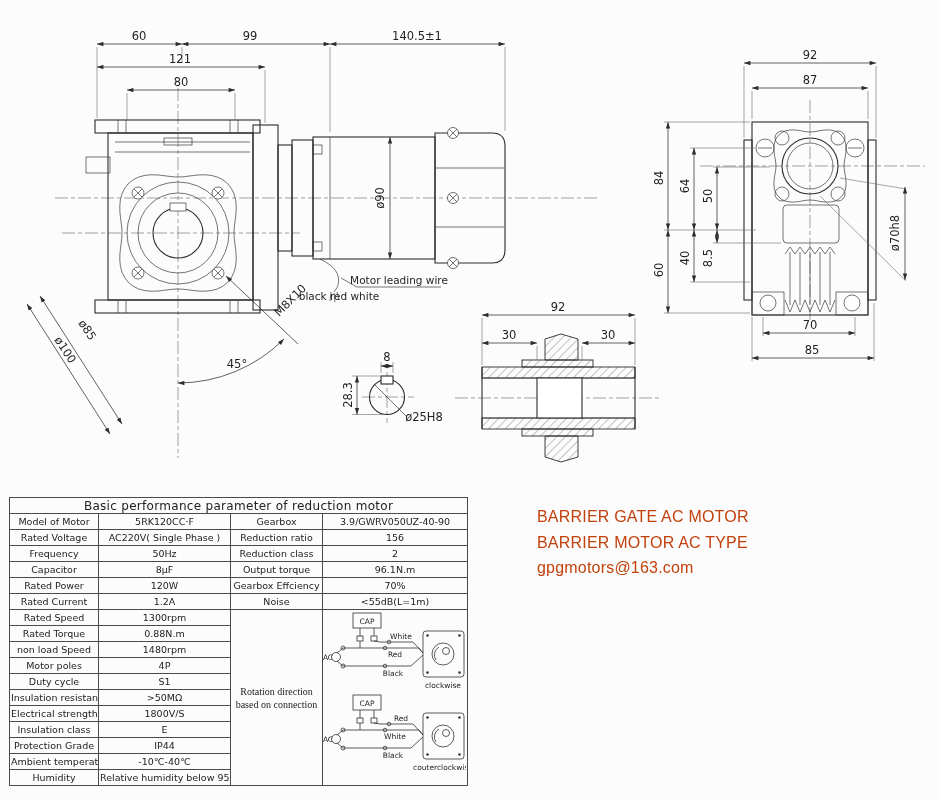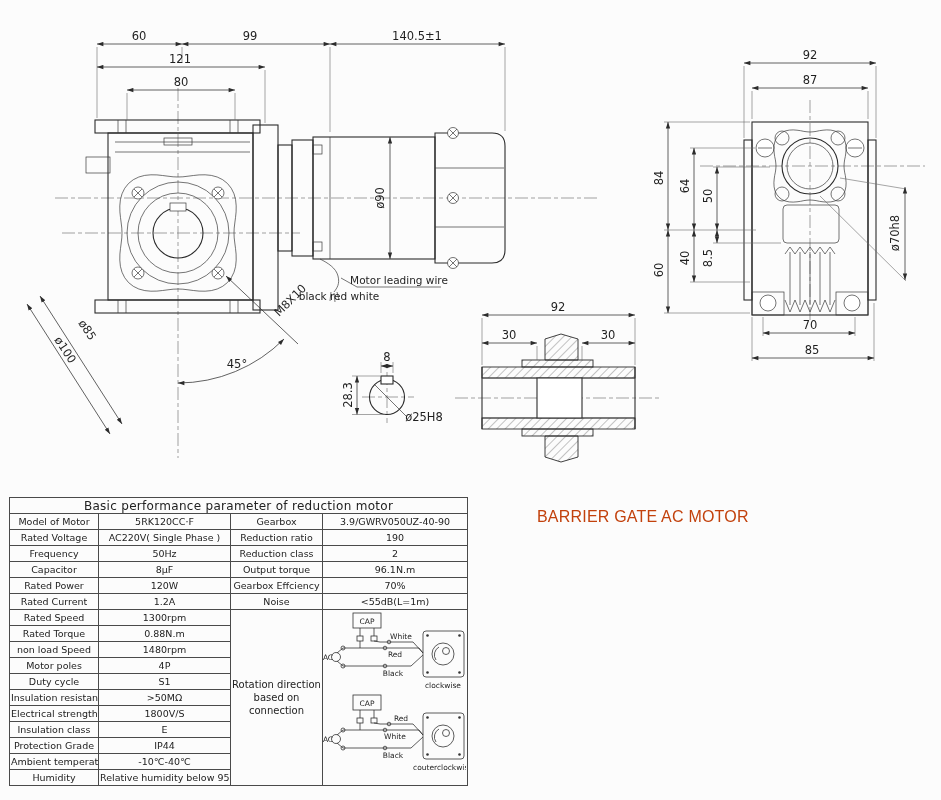--- a/index.html
+++ b/index.html
@@ -15,21 +15,21 @@
   .hz{fill:url(#h);stroke:#2b2b2b;stroke-width:.9;}
   .wfill{fill:#fff;}
   text.d{font-family:"DejaVu Sans",sans-serif;font-size:11.5px;fill:#1f1f1f;text-anchor:middle;}
   text.s{font-family:"DejaVu Sans",sans-serif;font-size:10.5px;fill:#1f1f1f;text-anchor:middle;}
   
   #spec{position:absolute;left:9px;top:497px;border-collapse:collapse;table-layout:fixed;
         width:458px;font-size:9.5px;line-height:12px;color:#222;}
   #spec td{border:1px solid #4a4a4a;height:15px;padding:0 1px;text-align:center;vertical-align:middle;
            overflow:hidden;white-space:nowrap;}
   #spec td.ttl{font-size:12px;letter-spacing:.3px;}
-  #spec td.rot{font-size:10px;line-height:13px;white-space:normal;}
+  #spec td.rot{font-size:10px;line-height:13px;white-space:normal;font-family:Liberation Serif, serif;}
   #spec td.wir{padding:0;vertical-align:top;margin-top:37px;}
   .wsvg{display:block;}
   text.w{font-family:"DejaVu Sans",sans-serif;font-size:7.5px;fill:#222;text-anchor:middle;}
   .wl{stroke:#333;stroke-width:.8;fill:none;}
   
   #info{position:absolute;left:537px;top:504px;font-size:16px;line-height:25.5px;
         color:#c2410c;font-family:Liberation Sans, sans-serif;letter-spacing:.2px;}
 </style>
 </head>
 <body>
@@ -287,21 +287,21 @@
   <tr>
     <td>Model of Motor</td>
     <td>5RK120CC·F</td>
     <td>Gearbox</td>
     <td>3.9/GWRV050UZ-40-90</td>
   </tr>
   <tr>
     <td>Rated Voltage</td>
     <td>AC220V( Single Phase )</td>
     <td>Reduction ratio</td>
-    <td>190</td>
+    <td>156</td>
   </tr>
   <tr>
     <td>Frequency</td>
     <td>50Hz</td>
     <td>Reduction class</td>
     <td>2</td>
   </tr>
   <tr>
     <td>Capacitor</td>
     <td>8μF</td>
@@ -434,13 +434,15 @@
       </tr>
   <tr>
         <td>Humidity</td>
         <td>Relative humidity below 95%</td>
       </tr>
 </tbody>
   </table>
 
 <div id="info">
   <div>BARRIER GATE AC MOTOR</div>
+  <div>BARRIER MOTOR AC TYPE</div>
+  <div>gpgmotors@163.com</div>
 </div>
 
 </body></html>

